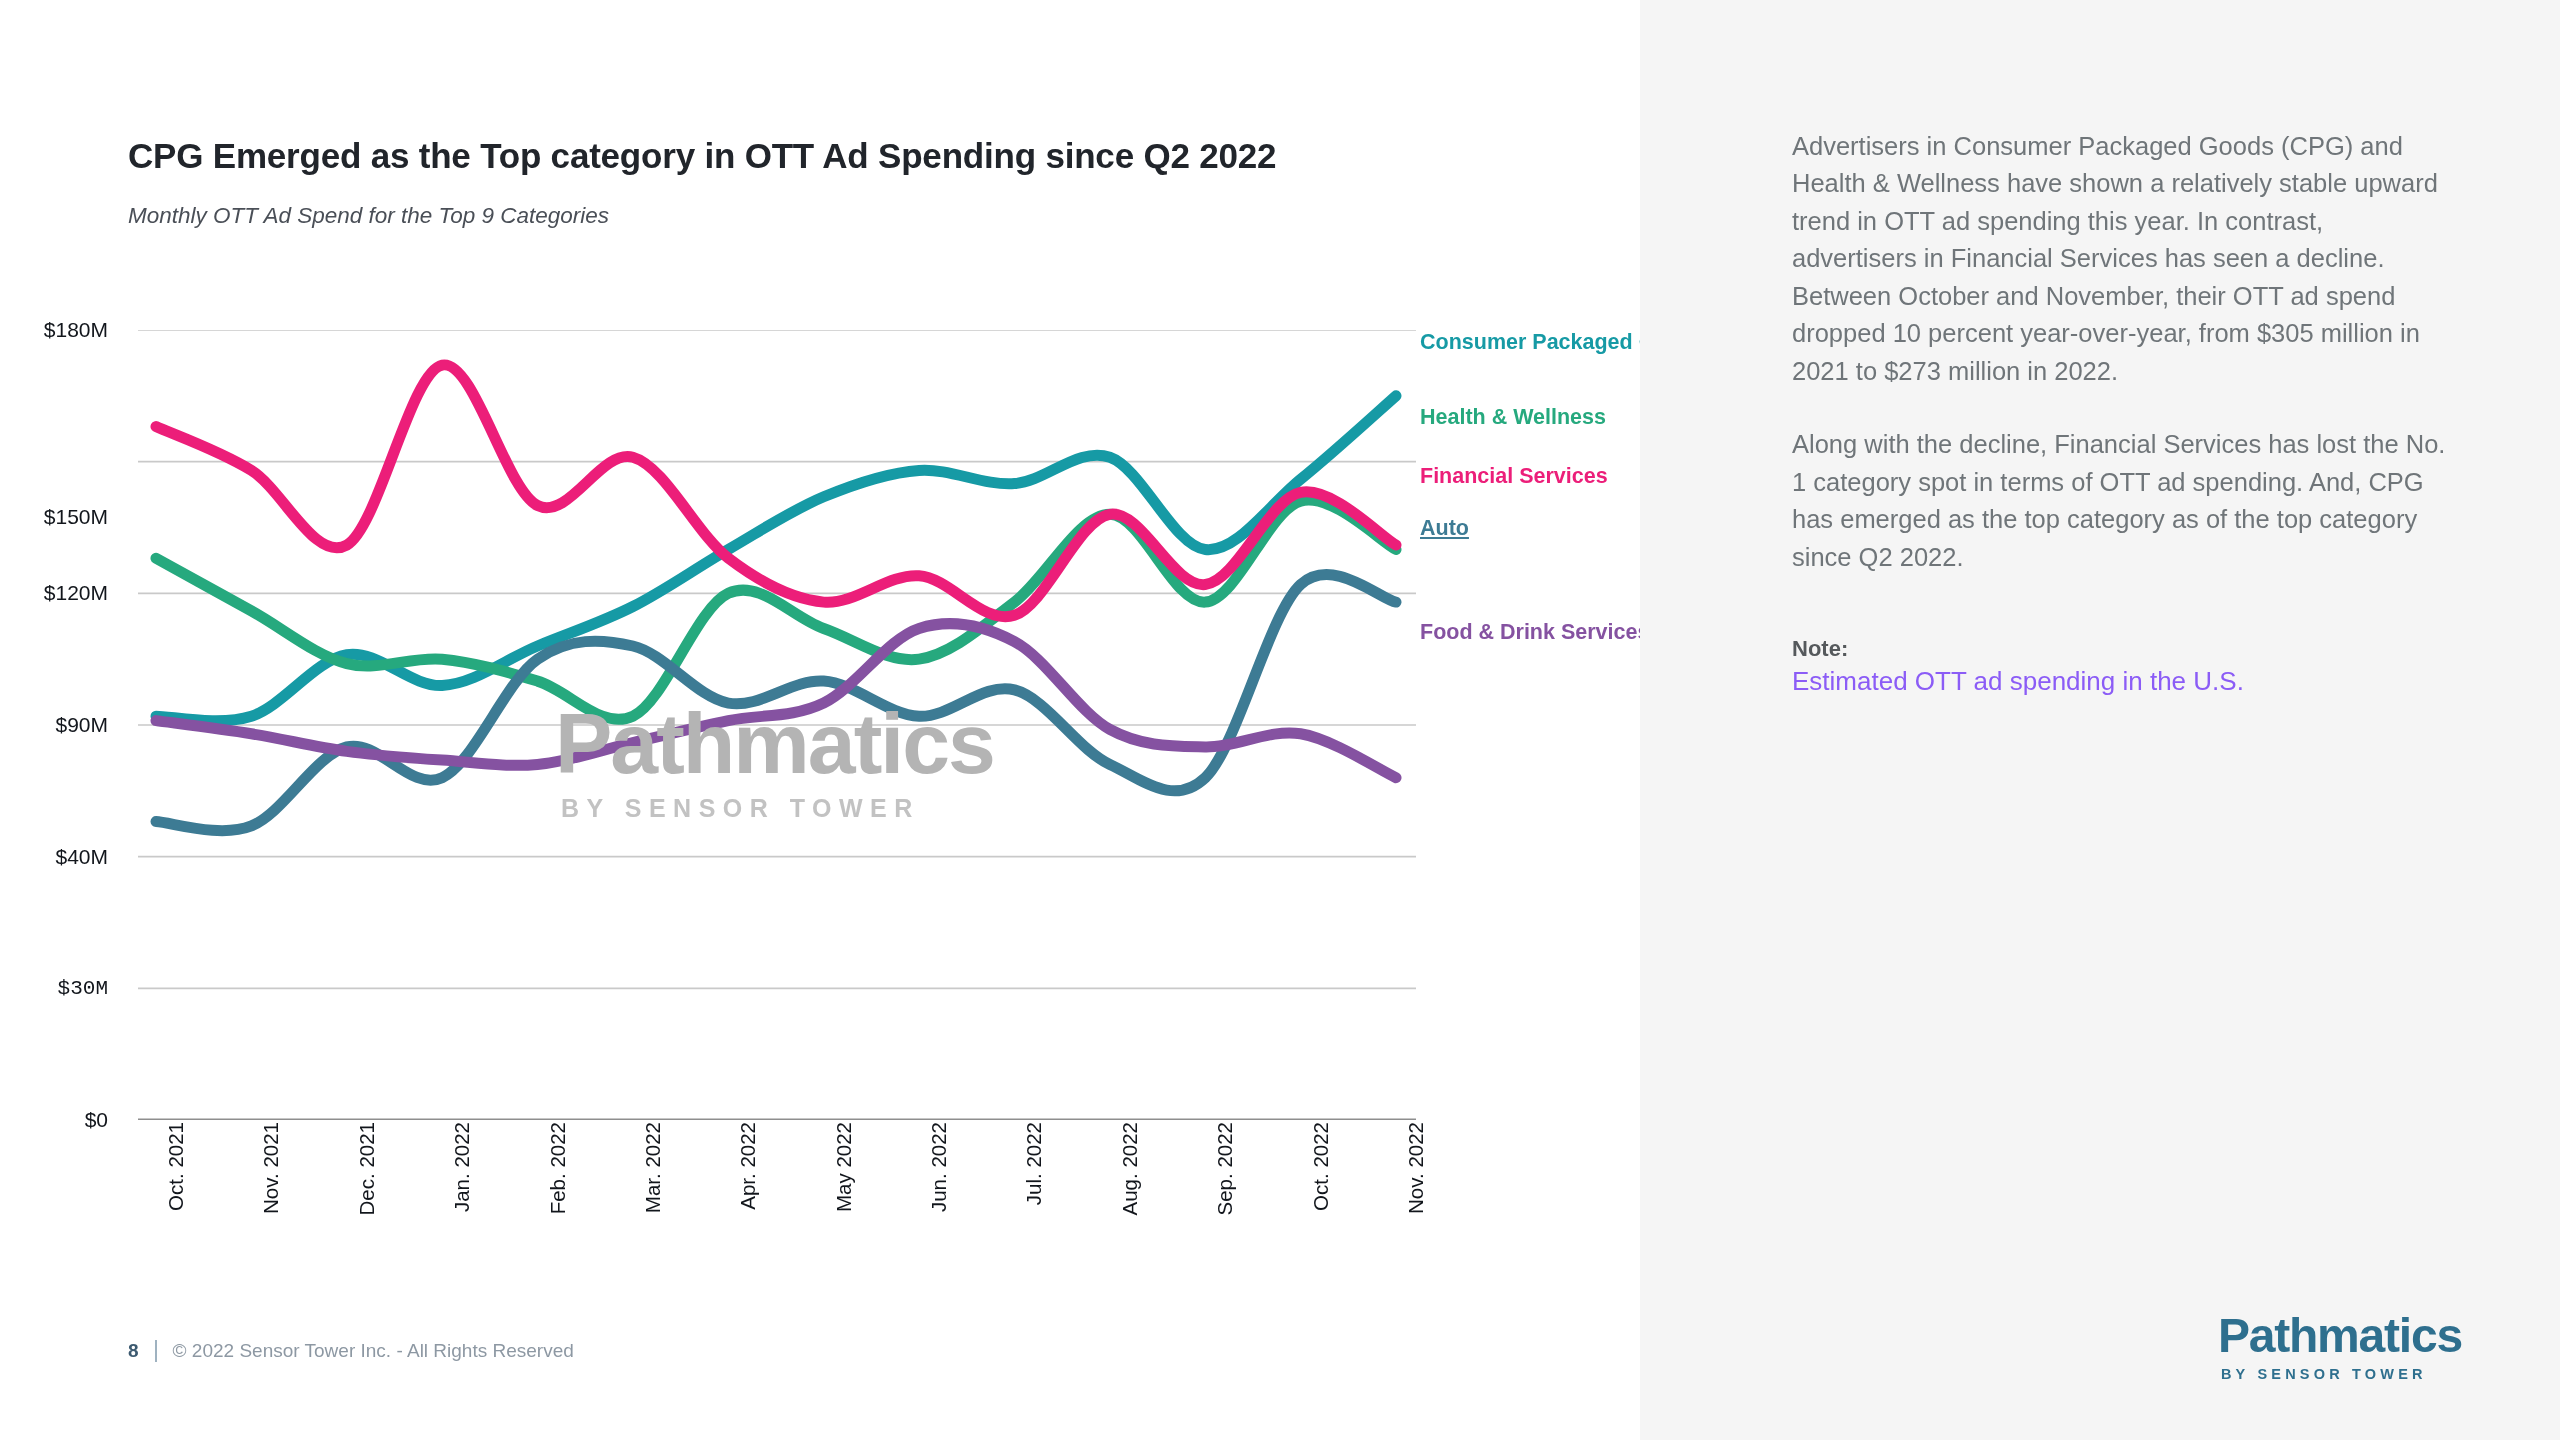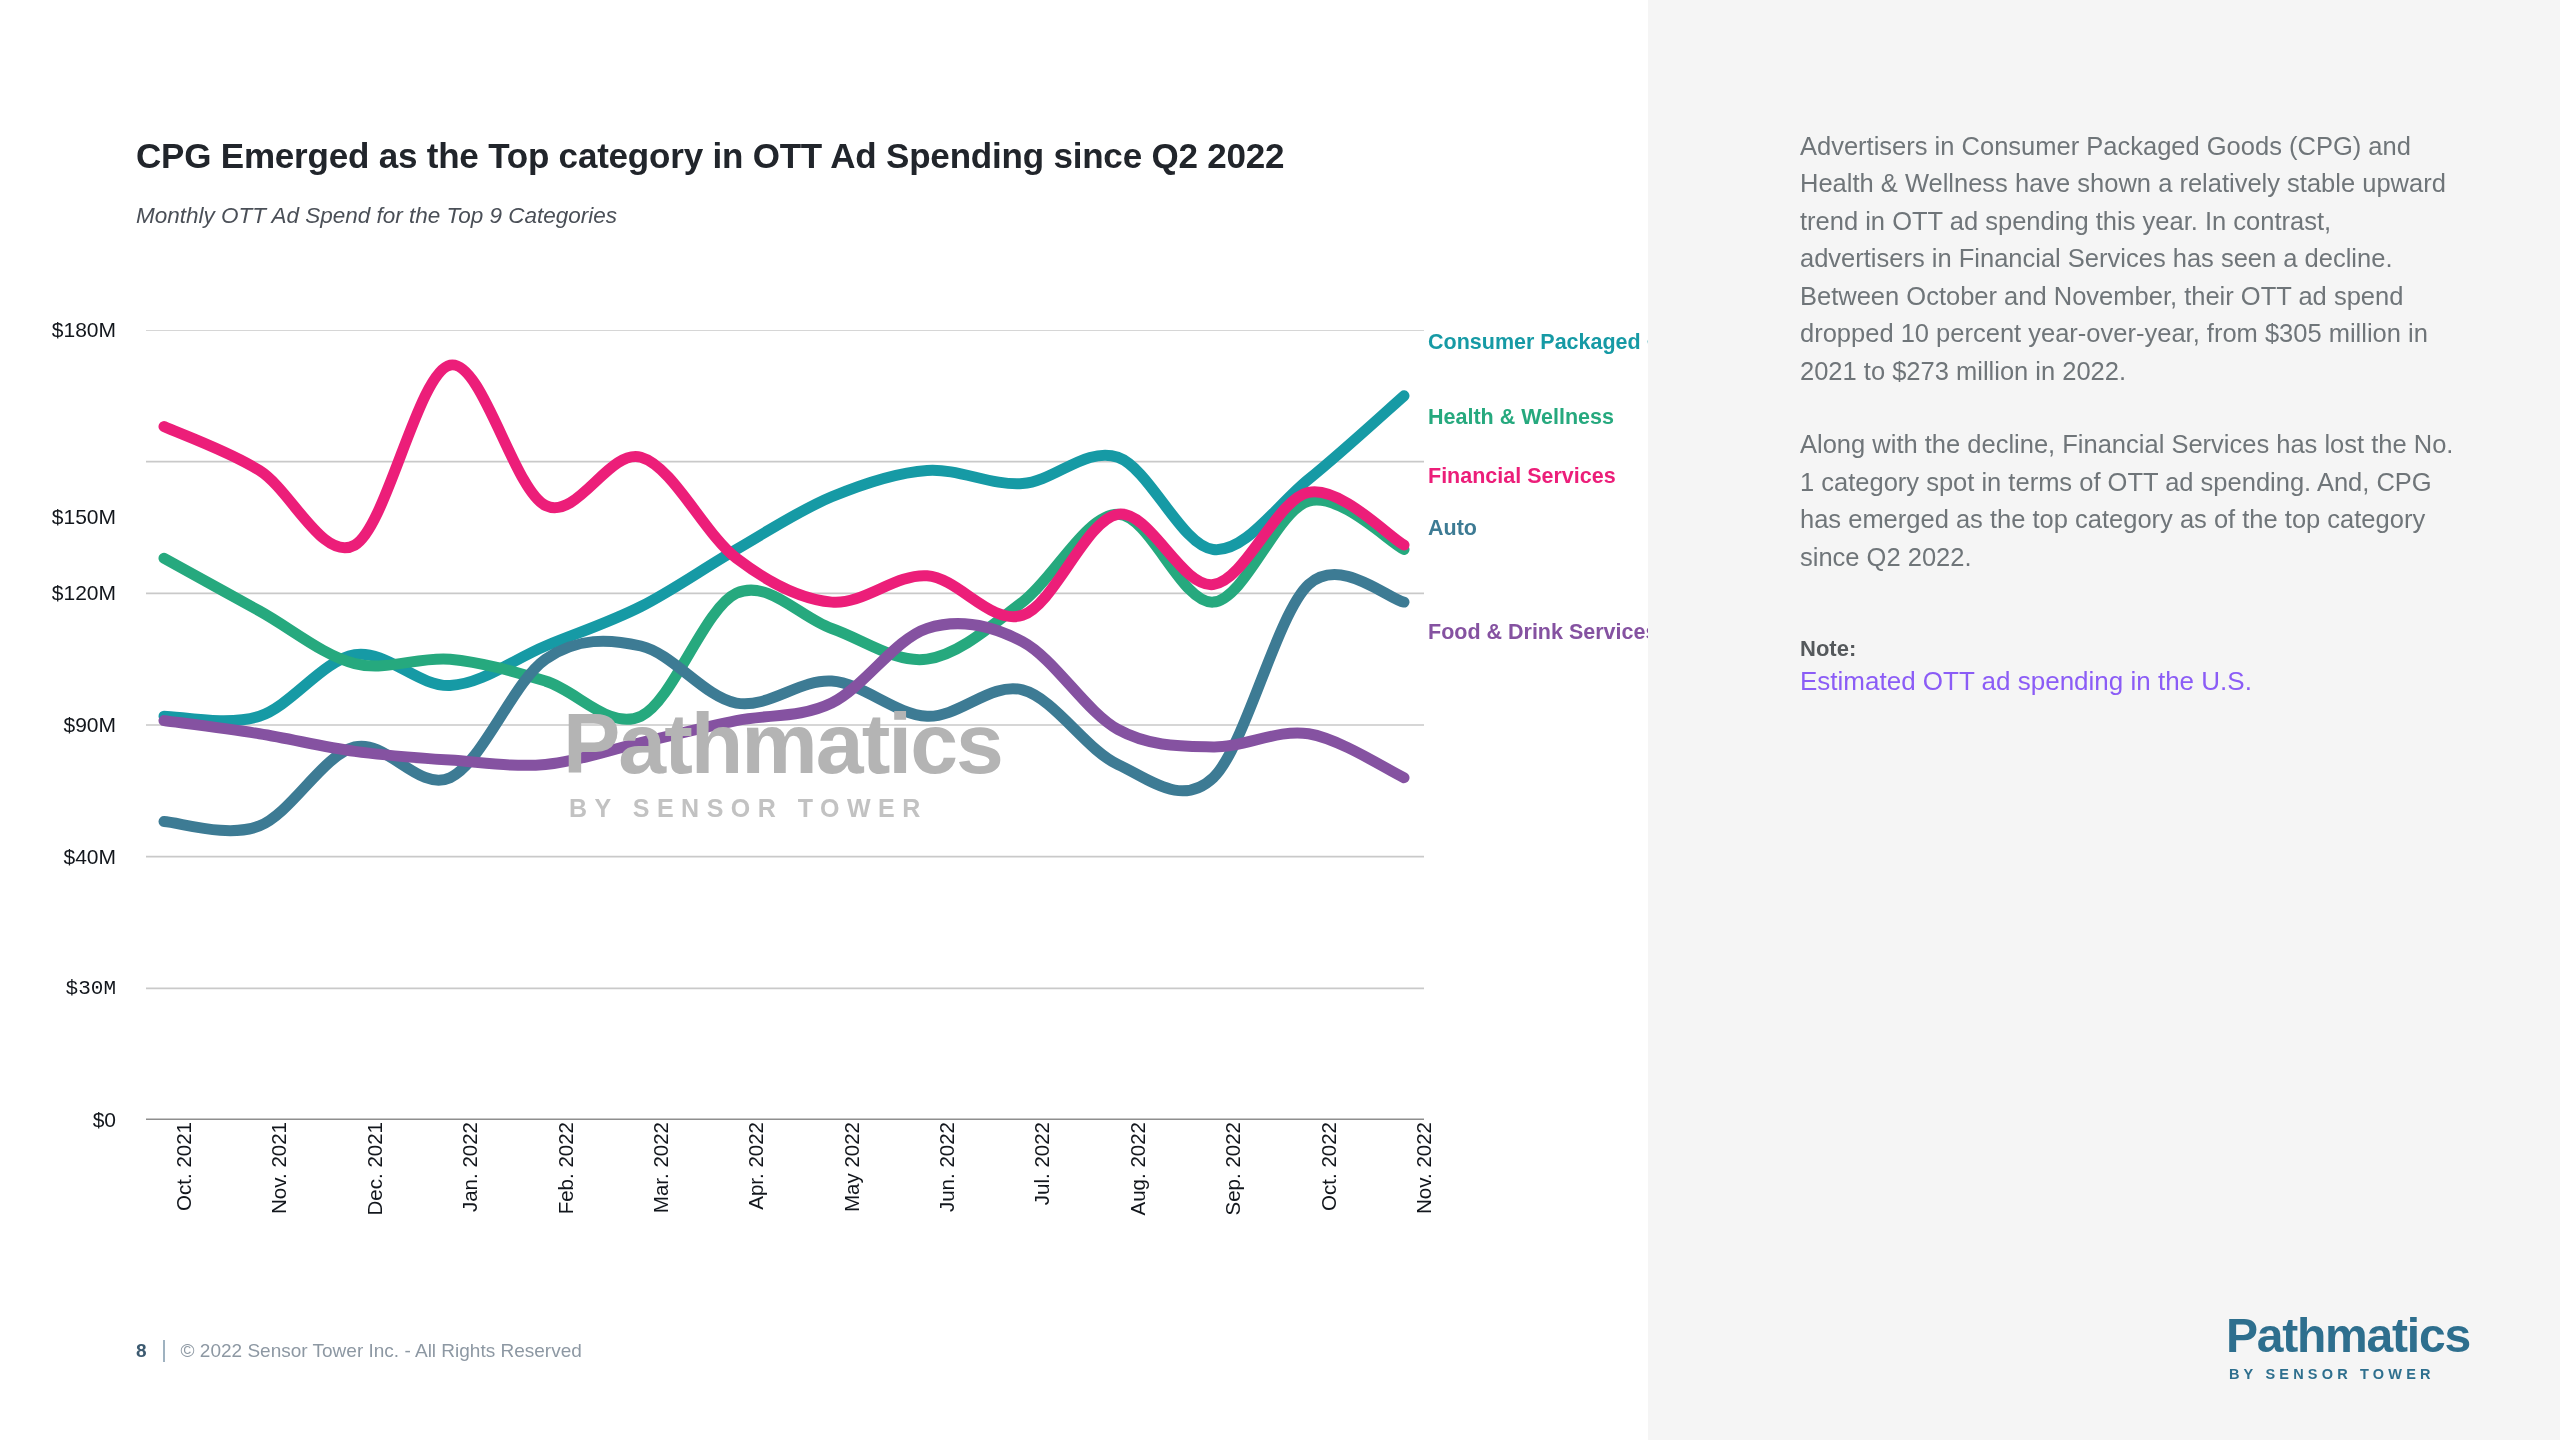--- a/index.html
+++ b/index.html
@@ -3,21 +3,21 @@
 <meta charset="utf-8">
 <style>
   * { box-sizing: border-box; margin: 0; padding: 0; }
   html, body { width: 2560px; height: 1440px; }
   body {
     font-family: "Liberation Sans", sans-serif;
     background: #ffffff;
     position: relative;
     overflow: hidden;
   }
-  #slide { position: absolute; inset: 0; display: flex; padding-left: 8px; }
+  #slide { position: absolute; inset: 0; display: flex; }
 
   
   #left-panel {
     position: relative;
     width: 1640px;
     height: 1440px;
     background: #ffffff;
     flex: 0 0 1640px;
   }
   #chart-title {
@@ -205,21 +205,21 @@
             <path d="M 28.00 491.56 C 43.90 492.29, 91.59 508.38, 123.38 495.94 C 155.18 483.51, 186.97 424.99, 218.77 416.94 C 250.56 408.90, 282.36 462.30, 314.15 447.67 C 345.95 433.04, 377.74 351.11, 409.54 329.17 C 441.33 307.22, 473.13 308.69, 504.92 316.00 C 536.72 323.31, 568.51 367.20, 600.31 373.06 C 632.10 378.91, 663.90 348.92, 695.69 351.11 C 727.49 353.31, 759.28 384.76, 791.08 386.22 C 822.87 387.69, 854.67 351.84, 886.46 359.89 C 918.26 367.94, 950.05 419.87, 981.85 434.50 C 1013.64 449.13, 1045.44 477.66, 1077.23 447.67 C 1109.03 417.68, 1140.82 283.81, 1172.62 254.56 C 1204.41 225.30, 1252.10 269.19, 1268.00 272.11" fill="none" stroke="#3d7b94" stroke-width="11" stroke-linecap="round" stroke-linejoin="round"></path>
             <path d="M 28.00 390.61 C 43.90 392.81, 91.59 398.66, 123.38 403.78 C 155.18 408.90, 186.97 416.94, 218.77 421.33 C 250.56 425.72, 282.36 427.92, 314.15 430.11 C 345.95 432.31, 377.74 437.43, 409.54 434.50 C 441.33 431.57, 473.13 419.87, 504.92 412.56 C 536.72 405.24, 568.51 397.19, 600.31 390.61 C 632.10 384.03, 663.90 388.42, 695.69 373.06 C 727.49 357.69, 759.28 308.69, 791.08 298.44 C 822.87 288.20, 854.67 294.79, 886.46 311.61 C 918.26 328.44, 950.05 381.83, 981.85 399.39 C 1013.64 416.94, 1045.44 416.21, 1077.23 416.94 C 1109.03 417.68, 1140.82 398.66, 1172.62 403.78 C 1204.41 408.90, 1252.10 440.35, 1268.00 447.67" fill="none" stroke="#8552a1" stroke-width="11" stroke-linecap="round" stroke-linejoin="round"></path>
           </g>
       </svg>
     </div>
 
     <div id="series-labels-layer">
         <div class="series-label" style="color: rgb(22, 154, 165); left: 1420px; top: 330px;">Consumer Packaged Goods</div>
         <div class="series-label" style="color: rgb(38, 169, 126); left: 1420px; top: 405px;">Health &amp; Wellness</div>
         <div class="series-label" style="color: rgb(236, 30, 121); left: 1420px; top: 464px;">Financial Services</div>
-        <div class="series-label" style="color: rgb(61, 123, 148); left: 1420px; top: 516px;">Auto</div>
+        <div class="series-label" style="color: rgb(61, 123, 148); left: 1420px; top: 516px; text-decoration: underline;">Auto</div>
         <div class="series-label" style="color: rgb(133, 82, 161); left: 1420px; top: 620px;">Food &amp; Drink Services</div>
       </div>
 
     <div id="x-axis-labels">
         <div class="xtick" style="left: 36px;">Oct. 2021</div>
         <div class="xtick" style="left: 131.385px;">Nov. 2021</div>
         <div class="xtick" style="left: 226.769px;">Dec. 2021</div>
         <div class="xtick" style="left: 322.154px;">Jan. 2022</div>
         <div class="xtick" style="left: 417.538px;">Feb. 2022</div>
         <div class="xtick" style="left: 512.923px;">Mar. 2022</div>

